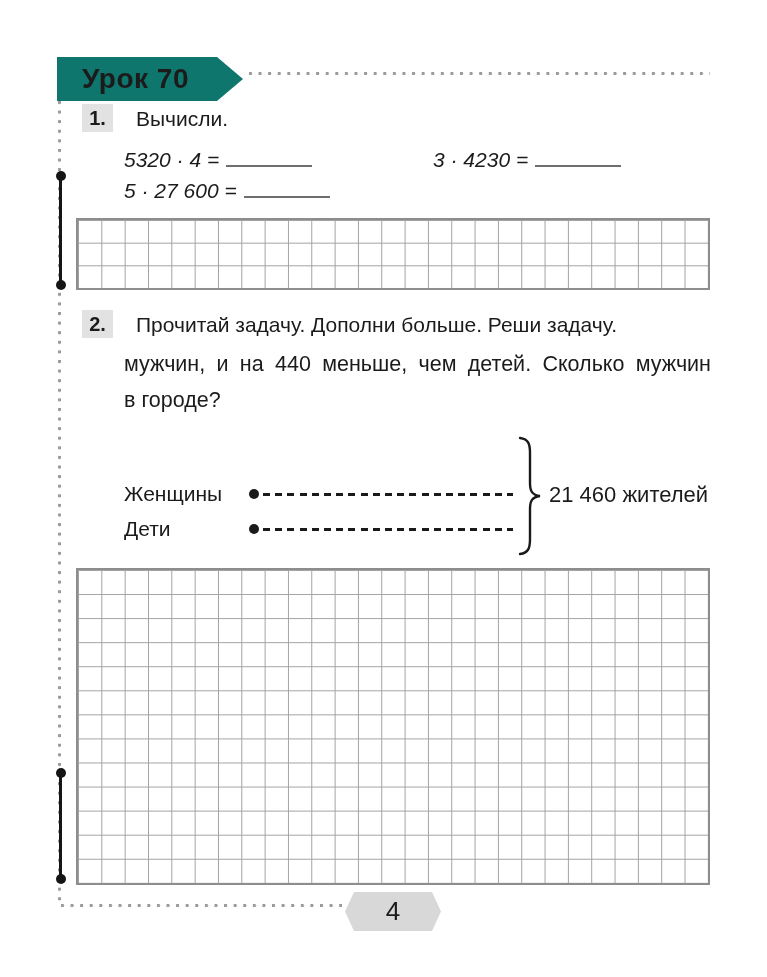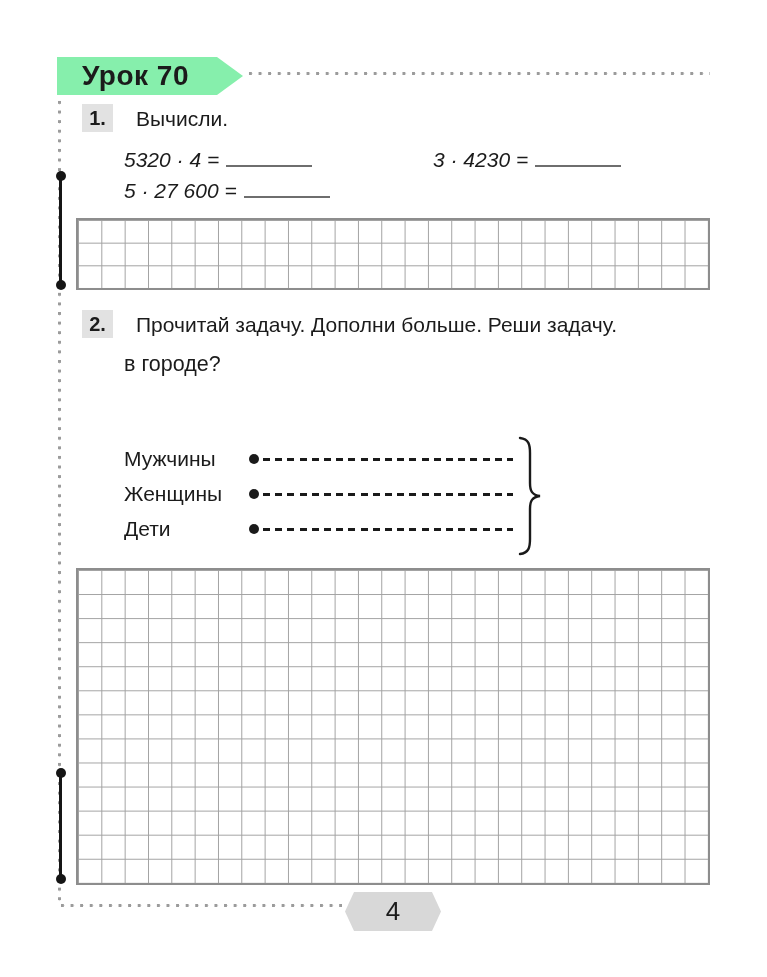--- a/index.html
+++ b/index.html
@@ -32,22 +32,22 @@
   .marker::before, .marker::after {
     content: ""; position: absolute; left: -3.5px;
     width: 10px; height: 10px; border-radius: 50%; background: #151515;
   }
   .marker::before { top: -5px; }
   .marker::after { bottom: -5px; }
 
   
   .banner {
     position: absolute; left: 57px; top: 57px;
-    width: 186px; height: 38px;
-    background: #86efac;
+    width: 186px; height: 44px;
+    background: #0f766e;
     clip-path: polygon(0 0, calc(100% - 26px) 0, 100% 50%, calc(100% - 26px) 100%, 0 100%);
     display: flex; align-items: center;
   }
   .banner span {
     padding-left: 25px; font-size: 28px; font-weight: bold; letter-spacing: 0.5px;
   }
 
   
   .tasknum {
     position: absolute; left: 82px; width: 31px; height: 28px;
@@ -129,42 +129,39 @@
   <div class="equation" style="left:124px; top:177px;">
     <span>5 · 27 600 =</span><span class="blank"></span>
   </div>
 
   <div class="grid grid1"></div>
 
   <div class="tasknum" style="top:310px;">2.</div>
   <div class="instruction" style="top:311px;">Прочитай задачу. Дополни больше. Реши задачу.</div>
 
   <div class="problem">
+    <div class="line">мужчин, и на 440 меньше, чем детей. Сколько мужчин</div>
     <div class="line last">в городе?</div>
   </div>
 
-  <div class="schema-row" style="top:445px;">
-    <span class="label">Мужчины</span>
-    <span class="bullet"></span>
-    <span class="dashline"></span>
-  </div>
   <div class="schema-row" style="top:515px;">
     <span class="label">Дети</span>
     <span class="bullet"></span>
     <span class="dashline"></span>
   </div>
   <div class="schema-row" style="top:480px;">
     <span class="label">Женщины</span>
     <span class="bullet"></span>
     <span class="dashline"></span>
   </div>
 
   <svg class="brace" width="26" height="120" viewBox="0 0 26 120">
     <path d="M3,2 C12,3 13,9 13,17 L13,47 C13,55 15,59 23,60 C15,61 13,65 13,73 L13,103 C13,111 12,117 3,118" fill="none" stroke="#1a1a1a" stroke-width="2.4" stroke-linecap="round"></path>
   </svg>
+  <div class="total-label">21 460 жителей</div>
 
   <div class="grid grid2"></div>
 
   <div class="dots-h" style="left:60px; top:903px; width:282px;"></div>
   <div class="page-badge">
     <span>4</span>
   </div>
 
 </div>
 

